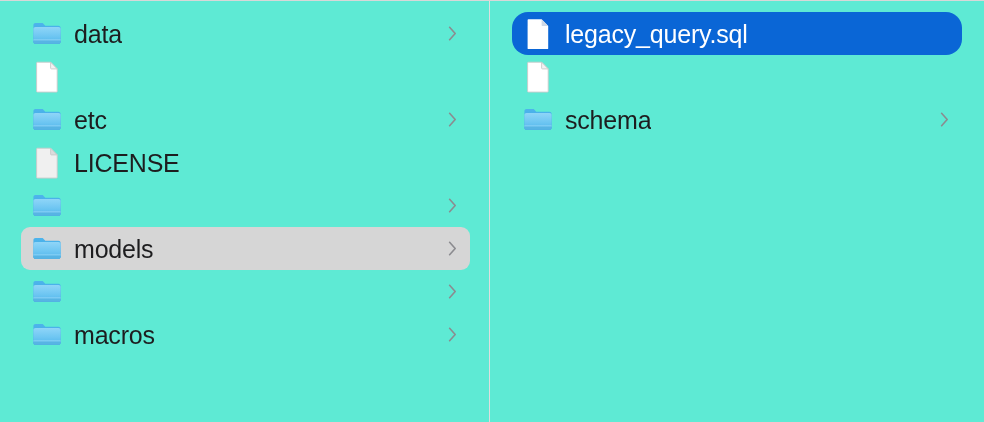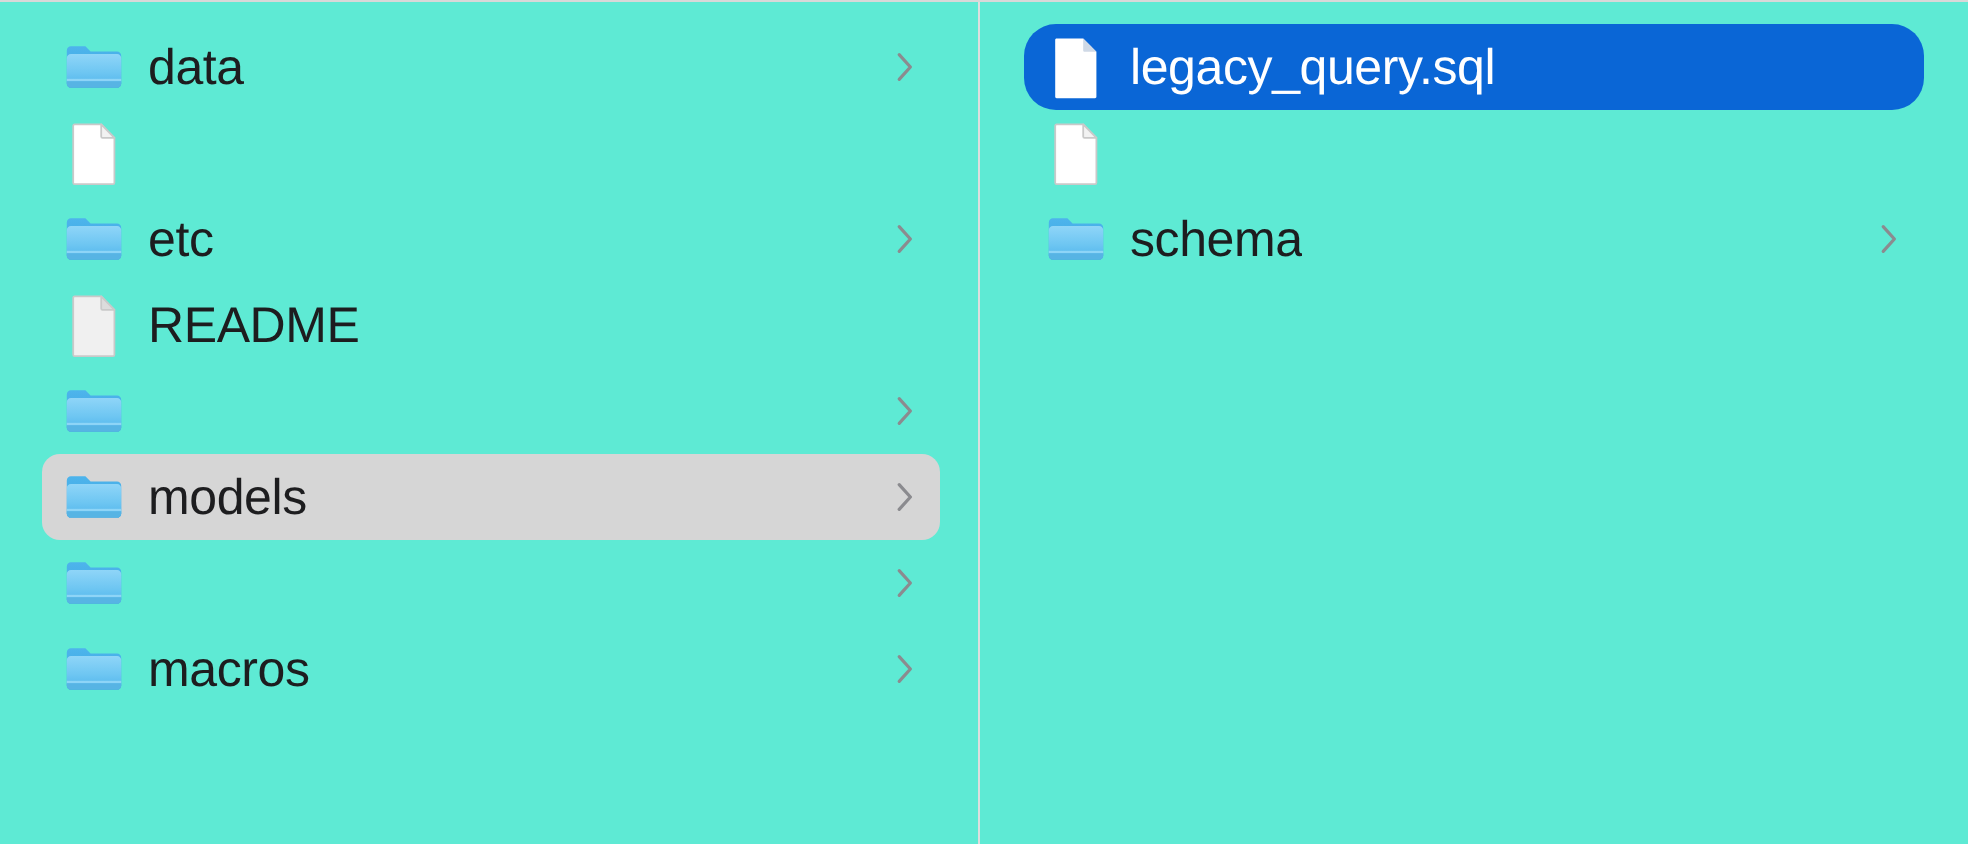--- a/index.html
+++ b/index.html
@@ -189,21 +189,21 @@
             </svg>
           </span>
         </div>
         <div class="row">
           <span class="icon file-icon">
             <svg width="30" height="34" viewBox="0 0 30 34" xmlns="http://www.w3.org/2000/svg">
               <path d="M5.3 2.2 L18.6 2.2 L25.2 8.9 L25.2 31.4 C25.2 31.8 24.9 32.1 24.5 32.1 L5.3 32.1 C4.9 32.1 4.6 31.8 4.6 31.4 L4.6 2.9 C4.6 2.5 4.9 2.2 5.3 2.2 Z" fill="#f0f0f0" stroke="#c9c9c9" stroke-width="0.9"></path>
               <path d="M18.6 2.2 L25.2 8.9 L19.3 8.9 C18.9 8.9 18.6 8.6 18.6 8.2 Z" fill="#dcdcdc" stroke="#c9c9c9" stroke-width="0.9" stroke-linejoin="round"></path>
             </svg>
           </span>
-          <span class="label">README</span>
+          <span class="label">LICENSE</span>
           <span class="spacer"></span>
           <span class="chevron hidden">
             <svg width="9" height="15" viewBox="0 0 9 15" xmlns="http://www.w3.org/2000/svg">
               <path d="M1.6 1.3 L7.2 7.5 L1.6 13.7" fill="none" stroke="#8b8b8f" stroke-width="1.6" stroke-linecap="round" stroke-linejoin="round"></path>
             </svg>
           </span>
         </div>
         <div class="row">
           <span class="icon folder-icon">
             <svg width="30" height="34" viewBox="0 0 30 34" xmlns="http://www.w3.org/2000/svg">

